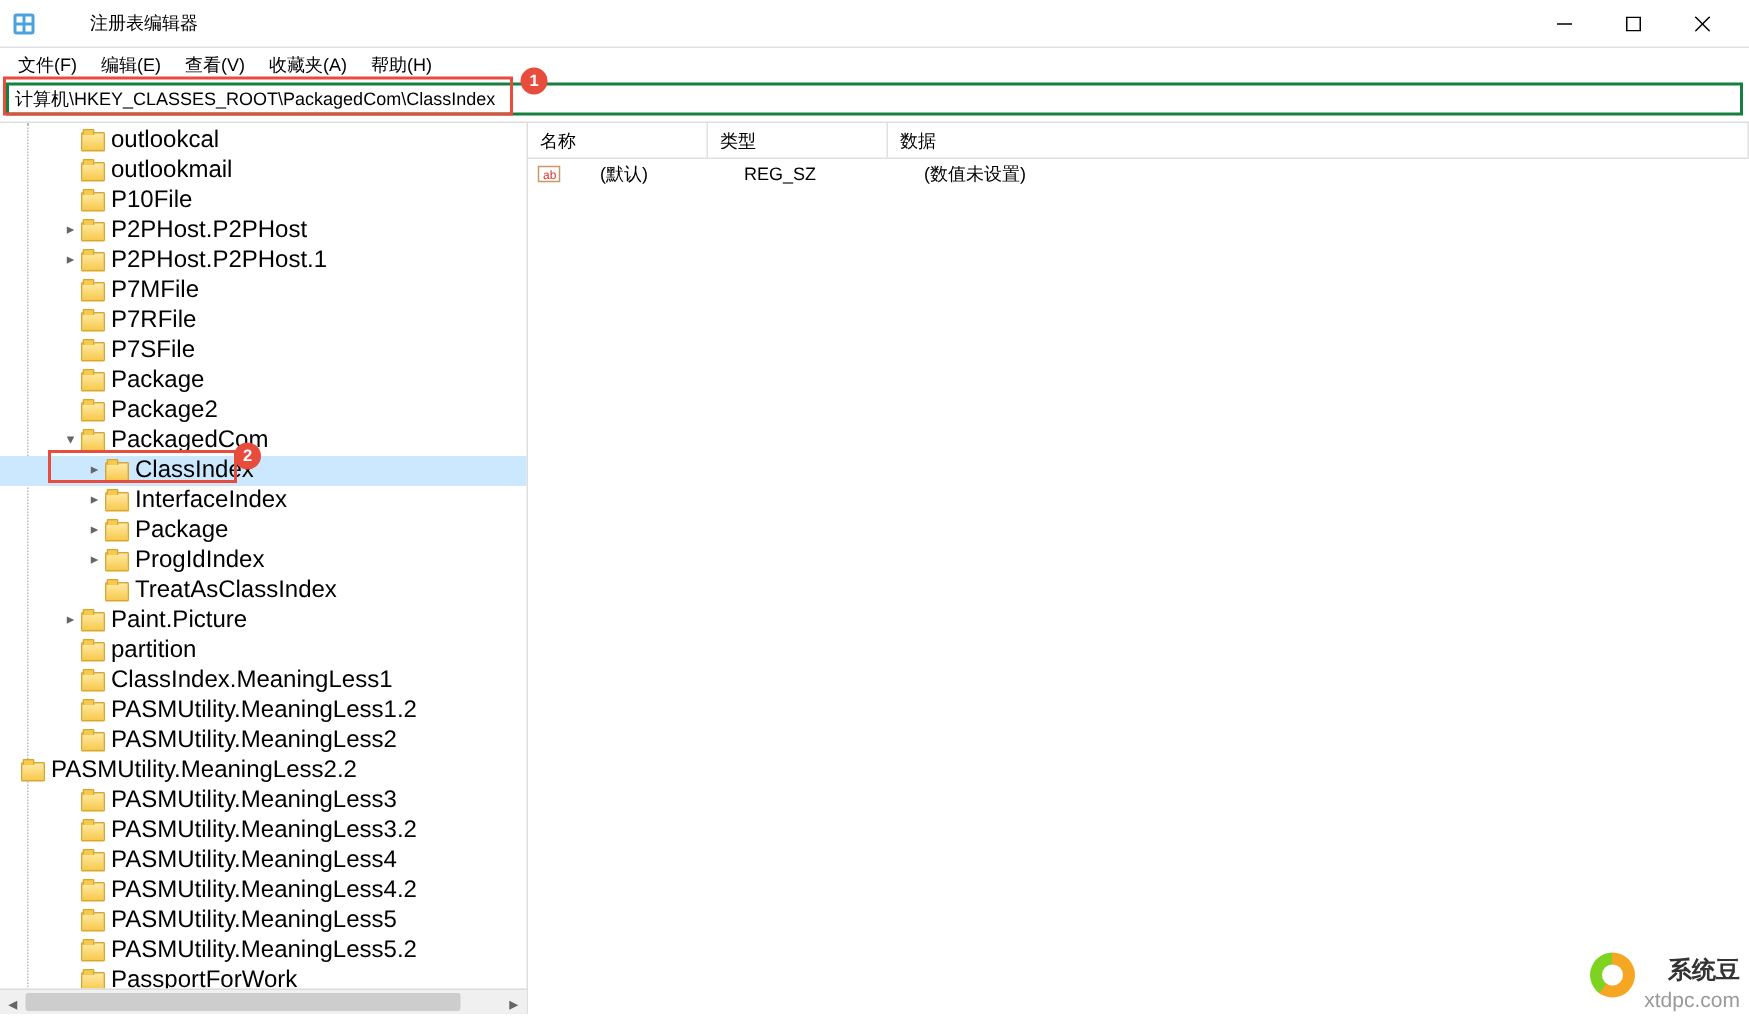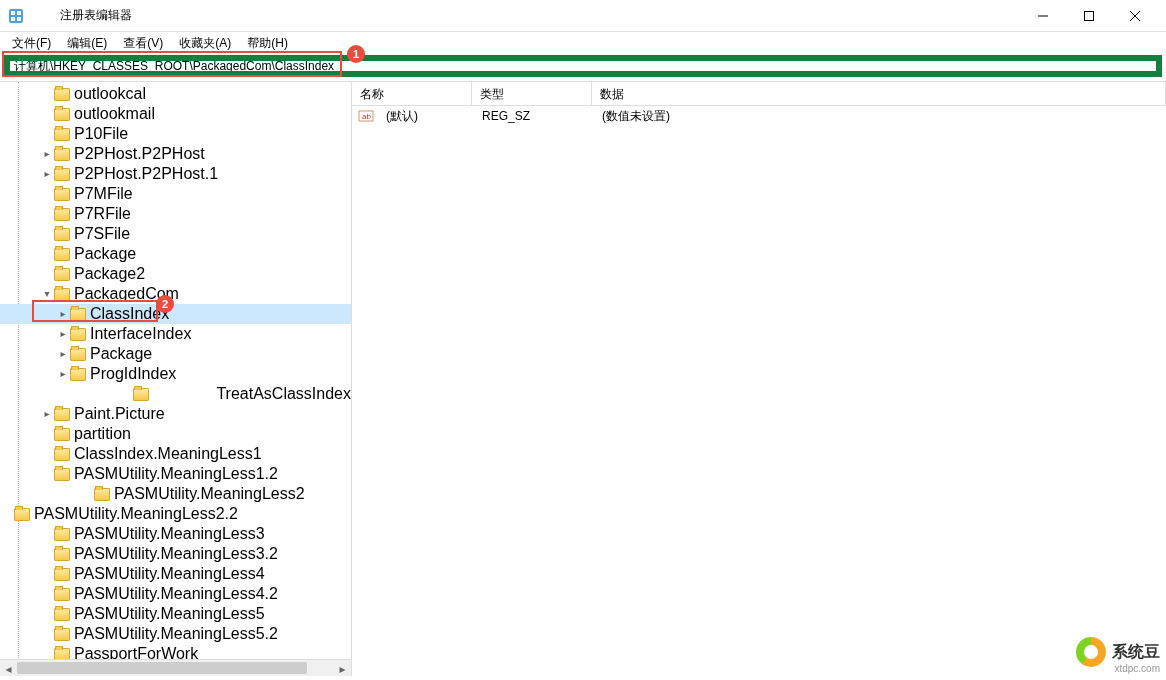--- a/index.html
+++ b/index.html
@@ -8,21 +8,21 @@
 .titlebar { height: 32px; display: flex; align-items: center; padding: 0 8px; border-bottom: 1px solid #e0e0e0; gap: 30px; }
 .titlebar-icon { width: 16px; height: 16px; margin-right: 6px; display: flex; align-items: center; justify-content: center; }
 .titlebar-text { flex: 1; font-size: 12px; }
 .window-controls { display: flex; }
 .window-btn { width: 46px; height: 31px; display: flex; align-items: center; justify-content: center; cursor: pointer; }
 
 .menubar { height: 23px; display: flex; align-items: center; padding: 0 6px; gap: 4px; font-size: 12px; }
 .menu-item { padding: 2px 6px; cursor: pointer; }
 
 .addressbar-wrap { position: relative; padding: 0 4px 4px 4px; }
-.addressbar { width: 100%; height: 22px; border: 6px solid #15803d; padding: 0 4px; font-size: 12px; font-family: inherit; outline: none; }
+.addressbar { width: 100%; height: 22px; border: 2px solid #15803d; padding: 0 4px; font-size: 12px; font-family: inherit; outline: none; }
 .highlight-box { position: absolute; border: 2px solid #e74c3c; pointer-events: none; }
 .callout { position: absolute; width: 18px; height: 18px; border-radius: 50%; background: #e74c3c; color: #fff; font-size: 11px; display: flex; align-items: center; justify-content: center; font-weight: bold; }
 
 .content { display: flex; height: calc(100% - 32px - 23px - 30px); border-top: 1px solid #ddd; position: relative; }
 .tree-pane { width: 352px; border-right: 1px solid #ddd; overflow-y: auto; overflow-x: hidden; padding-top: 2px; position: relative; }
 .list-pane { flex: 1; }
 
 .tree-row { height: 20px; display: flex; align-items: center; white-space: nowrap; cursor: pointer; position: relative; }
 .tree-row.selected { background: #cce8ff; }
 .expander { width: 14px; text-align: center; color: #666; font-size: 10px; line-height: 1; }
@@ -33,31 +33,31 @@
 .vline { position: absolute; left: 18px; top: 0; bottom: 0; width: 0; border-left: 1px dotted #bbb; }
 
 .list-header { height: 24px; display: flex; border-bottom: 1px solid #e0e0e0; }
 .list-header-col { padding: 4px 8px; font-size: 12px; border-right: 1px solid #e0e0e0; }
 .col-name { width: 120px; }
 .col-type { width: 120px; }
 .col-data { flex: 1; }
 
 .list-row { height: 20px; display: flex; align-items: center; }
 .list-row .cell { padding: 0 8px; font-size: 12px; }
-.value-icon { width: 16px; height: 16px; margin-left: 6px; margin-right: 4px; display: inline-flex; align-items: center; justify-content: center; }
+.value-icon { width: 16px; height: 16px; margin-left: 6px; margin-right: 18px; display: inline-flex; align-items: center; justify-content: center; }
 
 .scrollbar-bottom { position: absolute; bottom: 0; left: 0; right: 0; height: 17px; background: #f0f0f0; border-top: 1px solid #ddd; display: flex; }
 .sb-btn { width: 17px; height: 17px; display: flex; align-items: center; justify-content: center; color: #666; cursor: pointer; }
 .sb-track { flex: 1; position: relative; }
 .sb-thumb { position: absolute; left: 0; top: 2px; bottom: 2px; width: 290px; background: #cdcdcd; border-radius: 2px; }
 
 .watermark { position: absolute; right: 6px; bottom: 6px; display: flex; align-items: center; gap: 6px; }
 .watermark-text { text-align: right; }
 .watermark-title { font-size: 16px; font-weight: bold; color: #333; margin-top: 12px; }
-.watermark-url { font-size: 10px; color: #999; }
+.watermark-url { font-size: 14px; color: #999; }
 .wm-icon { width: 30px; height: 30px; border-radius: 50%; background: conic-gradient(#f5a623 0 60%, #7ed321 60% 100%); position: relative; }
 .wm-icon::after { content: ''; position: absolute; inset: 8px; background: #fff; border-radius: 50%; }
 </style>
 </head>
 <body>
 
 <div class="titlebar">
   <span class="titlebar-icon">
     <svg width="16" height="16" viewBox="0 0 16 16">
         <rect x="1" y="1" width="14" height="14" fill="#4aa3df" rx="2"></rect>
@@ -174,21 +174,21 @@
         <div class="tree-row" style="padding-left: 56px;">
           <span class="expander">▸</span>
           <span class="folder-icon"></span>
           <span class="tree-label">Package</span>
         </div>
         <div class="tree-row" style="padding-left: 56px;">
           <span class="expander">▸</span>
           <span class="folder-icon"></span>
           <span class="tree-label">ProgIdIndex</span>
         </div>
-        <div class="tree-row" style="padding-left: 56px; justify-content: space-between;">
+        <div class="tree-row" style="padding-left: 56px;">
           <span class="expander"></span>
           <span class="folder-icon"></span>
           <span class="tree-label">TreatAsClassIndex</span>
         </div>
         <div class="tree-row" style="padding-left: 40px;">
           <span class="expander">▸</span>
           <span class="folder-icon"></span>
           <span class="tree-label">Paint.Picture</span>
         </div>
         <div class="tree-row" style="padding-left: 40px;">
@@ -199,21 +199,21 @@
         <div class="tree-row" style="padding-left: 40px;">
           <span class="expander"></span>
           <span class="folder-icon"></span>
           <span class="tree-label">ClassIndex.MeaningLess1</span>
         </div>
         <div class="tree-row" style="padding-left: 40px;">
           <span class="expander"></span>
           <span class="folder-icon"></span>
           <span class="tree-label">PASMUtility.MeaningLess1.2</span>
         </div>
-        <div class="tree-row" style="padding-left: 40px; margin-left: 40px;">
+        <div class="tree-row" style="padding-left: 40px;">
           <span class="expander"></span>
           <span class="folder-icon"></span>
           <span class="tree-label">PASMUtility.MeaningLess2</span>
         </div>
         <div class="tree-row" style="">
           <span class="expander"></span>
           <span class="folder-icon"></span>
           <span class="tree-label">PASMUtility.MeaningLess2.2</span>
         </div>
         <div class="tree-row" style="padding-left: 40px;">

